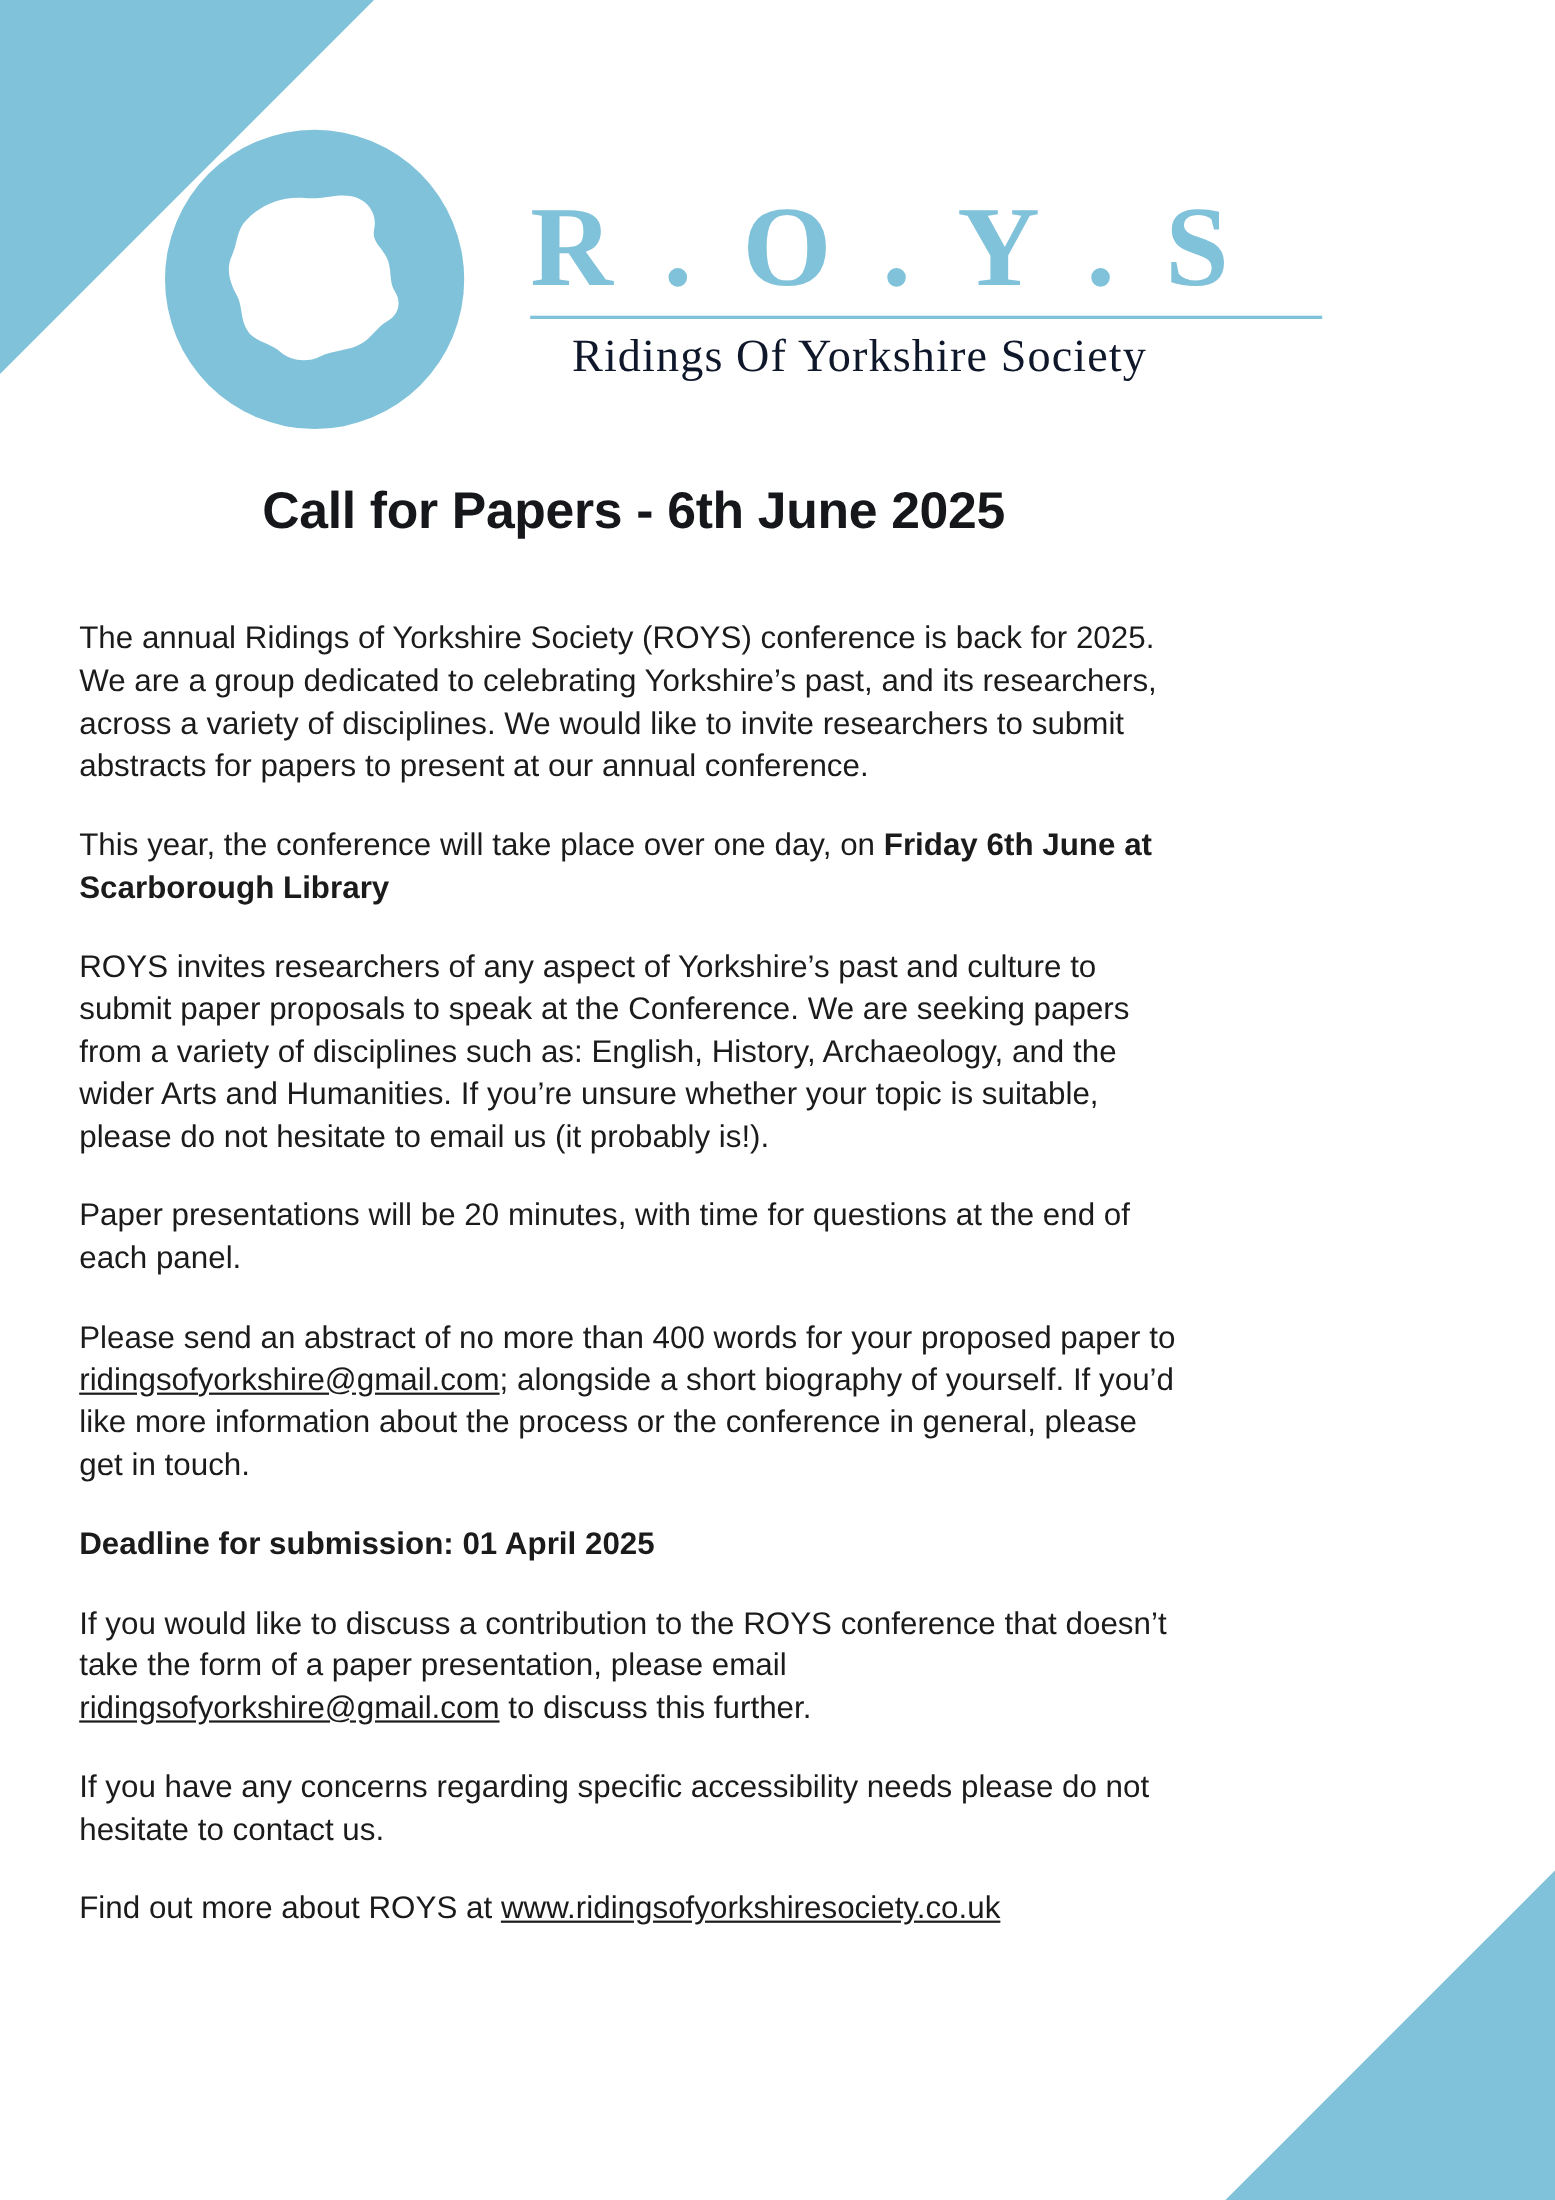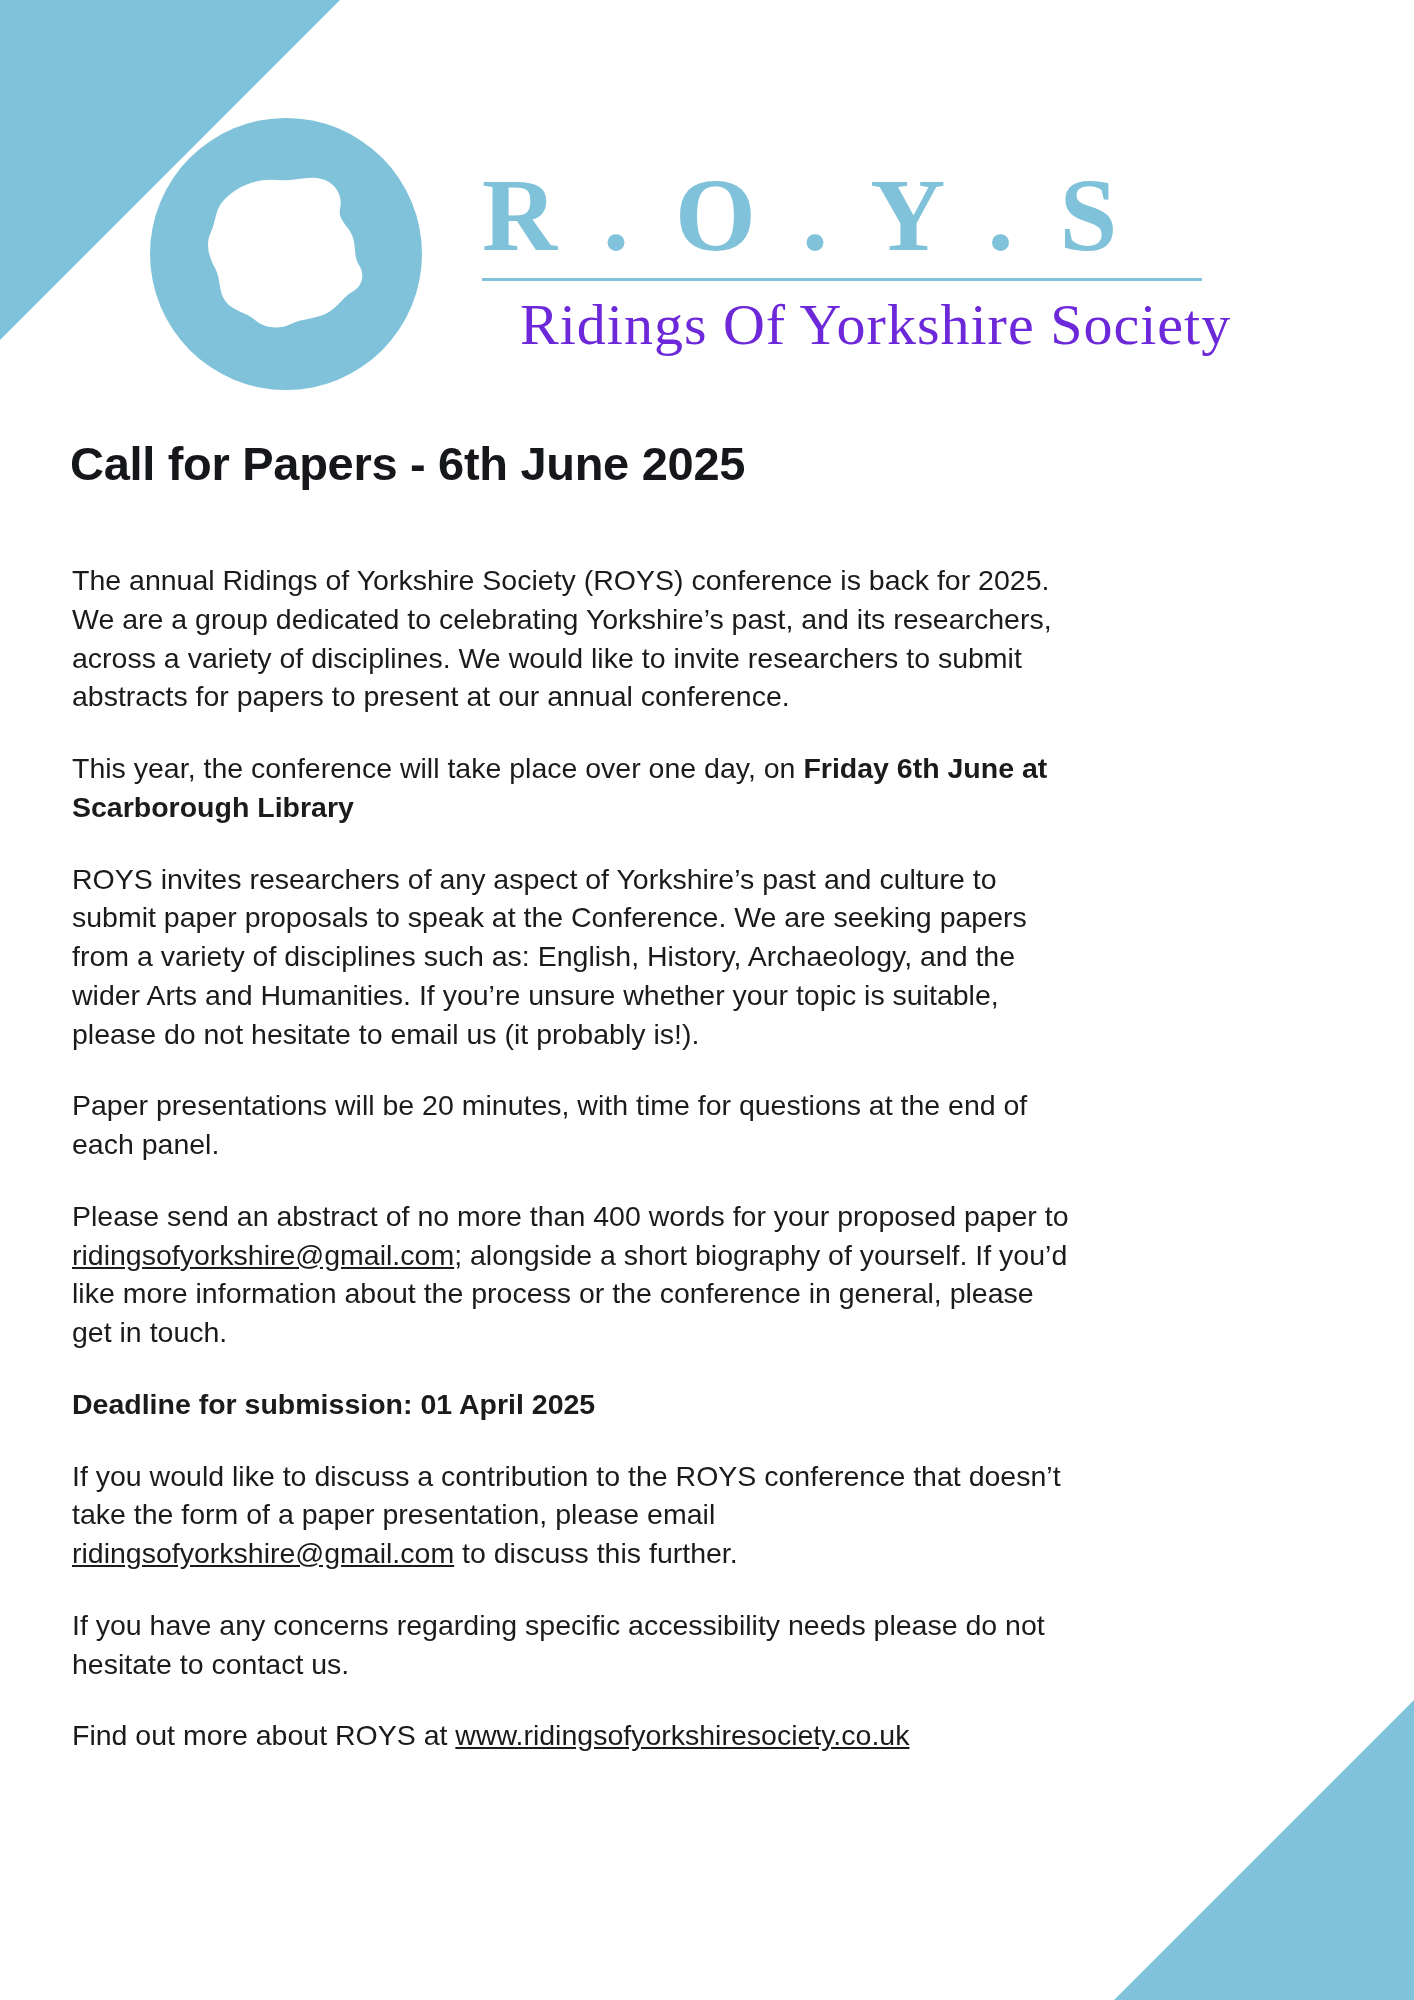--- a/index.html
+++ b/index.html
@@ -79,30 +79,30 @@
     white-space: nowrap;
   }
   .logo-rule {
     height: 3px;
     background: #7fc2d9;
     margin: 8px 0 10px 0;
     width: 720px;
   }
   .logo-tagline {
     font-family: "Liberation Serif", serif;
-    color: #6d28d9;
-    font-size: 58px;
+    color: #0f172a;
+    font-size: 42px;
     letter-spacing: 1px;
     white-space: nowrap;
     padding-left: 38px;
   }
 
   
   .doc-title {
-    text-align: left;
+    text-align: center;
     font-size: 47px;
     font-weight: bold;
     margin: 46px 0 0 0;
     letter-spacing: -0.3px;
     color: #15171a;
   }
 
   
   .body-copy {
     margin-top: 70px;

